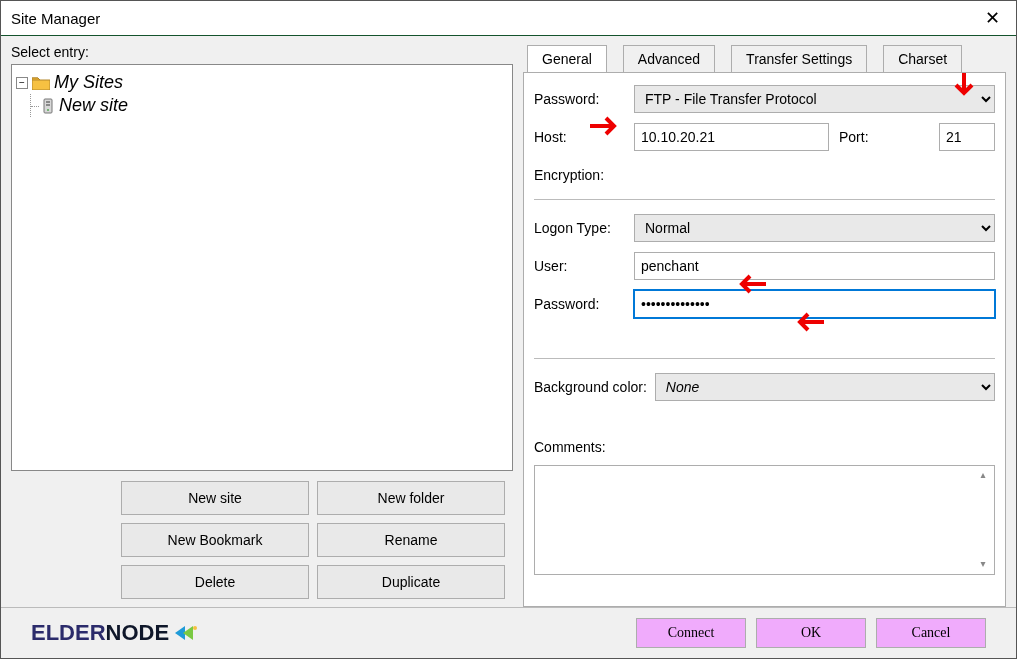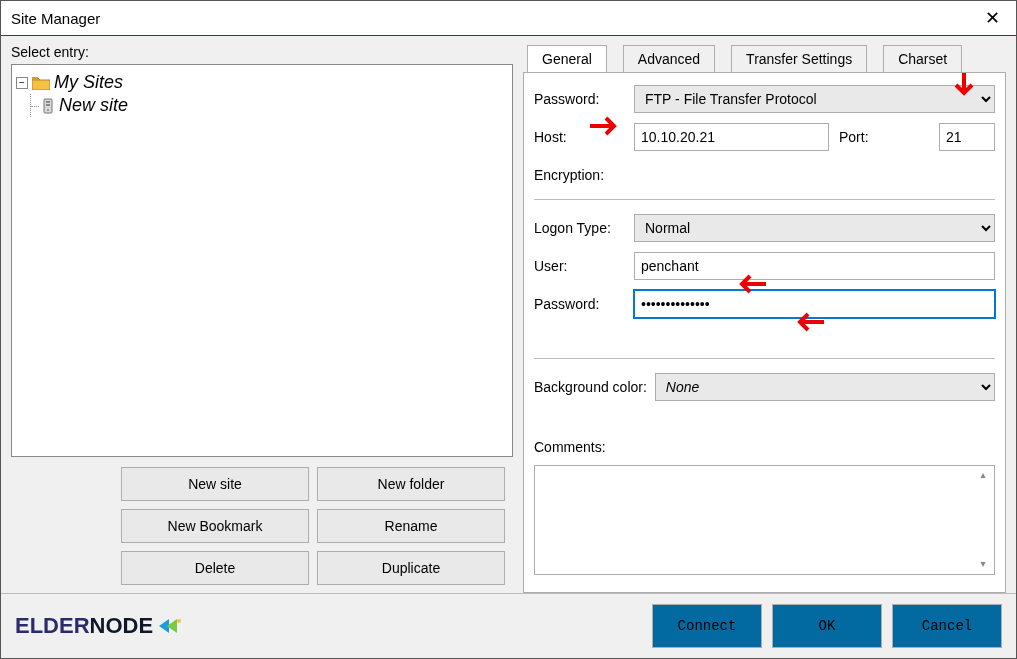--- a/index.html
+++ b/index.html
@@ -29,25 +29,25 @@
     .row label.field { width: 92px; font-size:14px;}
     .row label.field.wide { width: auto; }
     select.std { flex:1; height:28px; background:#e9e9e9; color:#000; border:1px solid #adadad; font-family:inherit; font-size:14px; padding: 0 6px;}
     input.std { flex:1; height:28px; background:#fff; color:#000; border:1px solid #adadad; font-family:inherit; font-size:14px; padding: 13px 6px;}
     input.std.port { width:56px; flex:none;}
     input.std.focused { border-color:#0078d7; outline:1px solid #0078d7;}
     .hr { border-top:1px solid #bbb; margin: 8px 0 14px 0;}
     textarea.std { width:100%; height:110px; background:#fff; border:1px solid #adadad; font-family:inherit; font-size:14px; padding:4px; resize:none;}
     .bgcolor-select { width:100px; flex:none;font-style:italic;}
     .port-label { width:auto; margin-left:2px;}
-    .footer { display:flex; justify-content:flex-end; align-items:center; gap:10px; padding: 10px 14px; border-top:1px solid #bbb; background:#f0f0f0;}
+    .footer { display:flex; justify-content:flex-end; align-items:center; gap:10px; padding: 10px 30px; border-top:1px solid #bbb; background:#f0f0f0;}
     .footer .logo { margin-right:auto; display:flex; align-items:center; font-weight:700; font-size:22px; color:#2b2b6b;}
     .footer .logo .accent { color:#0f172a;}
     .footer .logo svg { margin-left:4px;}
-    button.footer-btn { background:#0369a1; border:1px solid #adadad; padding:6px 8px; font-size:14px; font-family:Liberation Mono, monospace; min-width:110px; height:44px; cursor:default;}
+    button.footer-btn { background:#f0abfc; border:1px solid #adadad; padding:6px 8px; font-size:14px; font-family:Liberation Serif, serif; min-width:110px; height:30px; cursor:default;}
     .arrow { position:absolute; pointer-events:none; }
     .scroll-arrow { position:absolute; right:4px; width:16px; height:16px; color:#888; font-size:10px; text-align:center;}
     .textarea-wrap { position:relative; }
   </style>
 </head>
 <body>
 
 <div class="window">
   <div class="titlebar">
     <span class="title">Site Manager</span>

